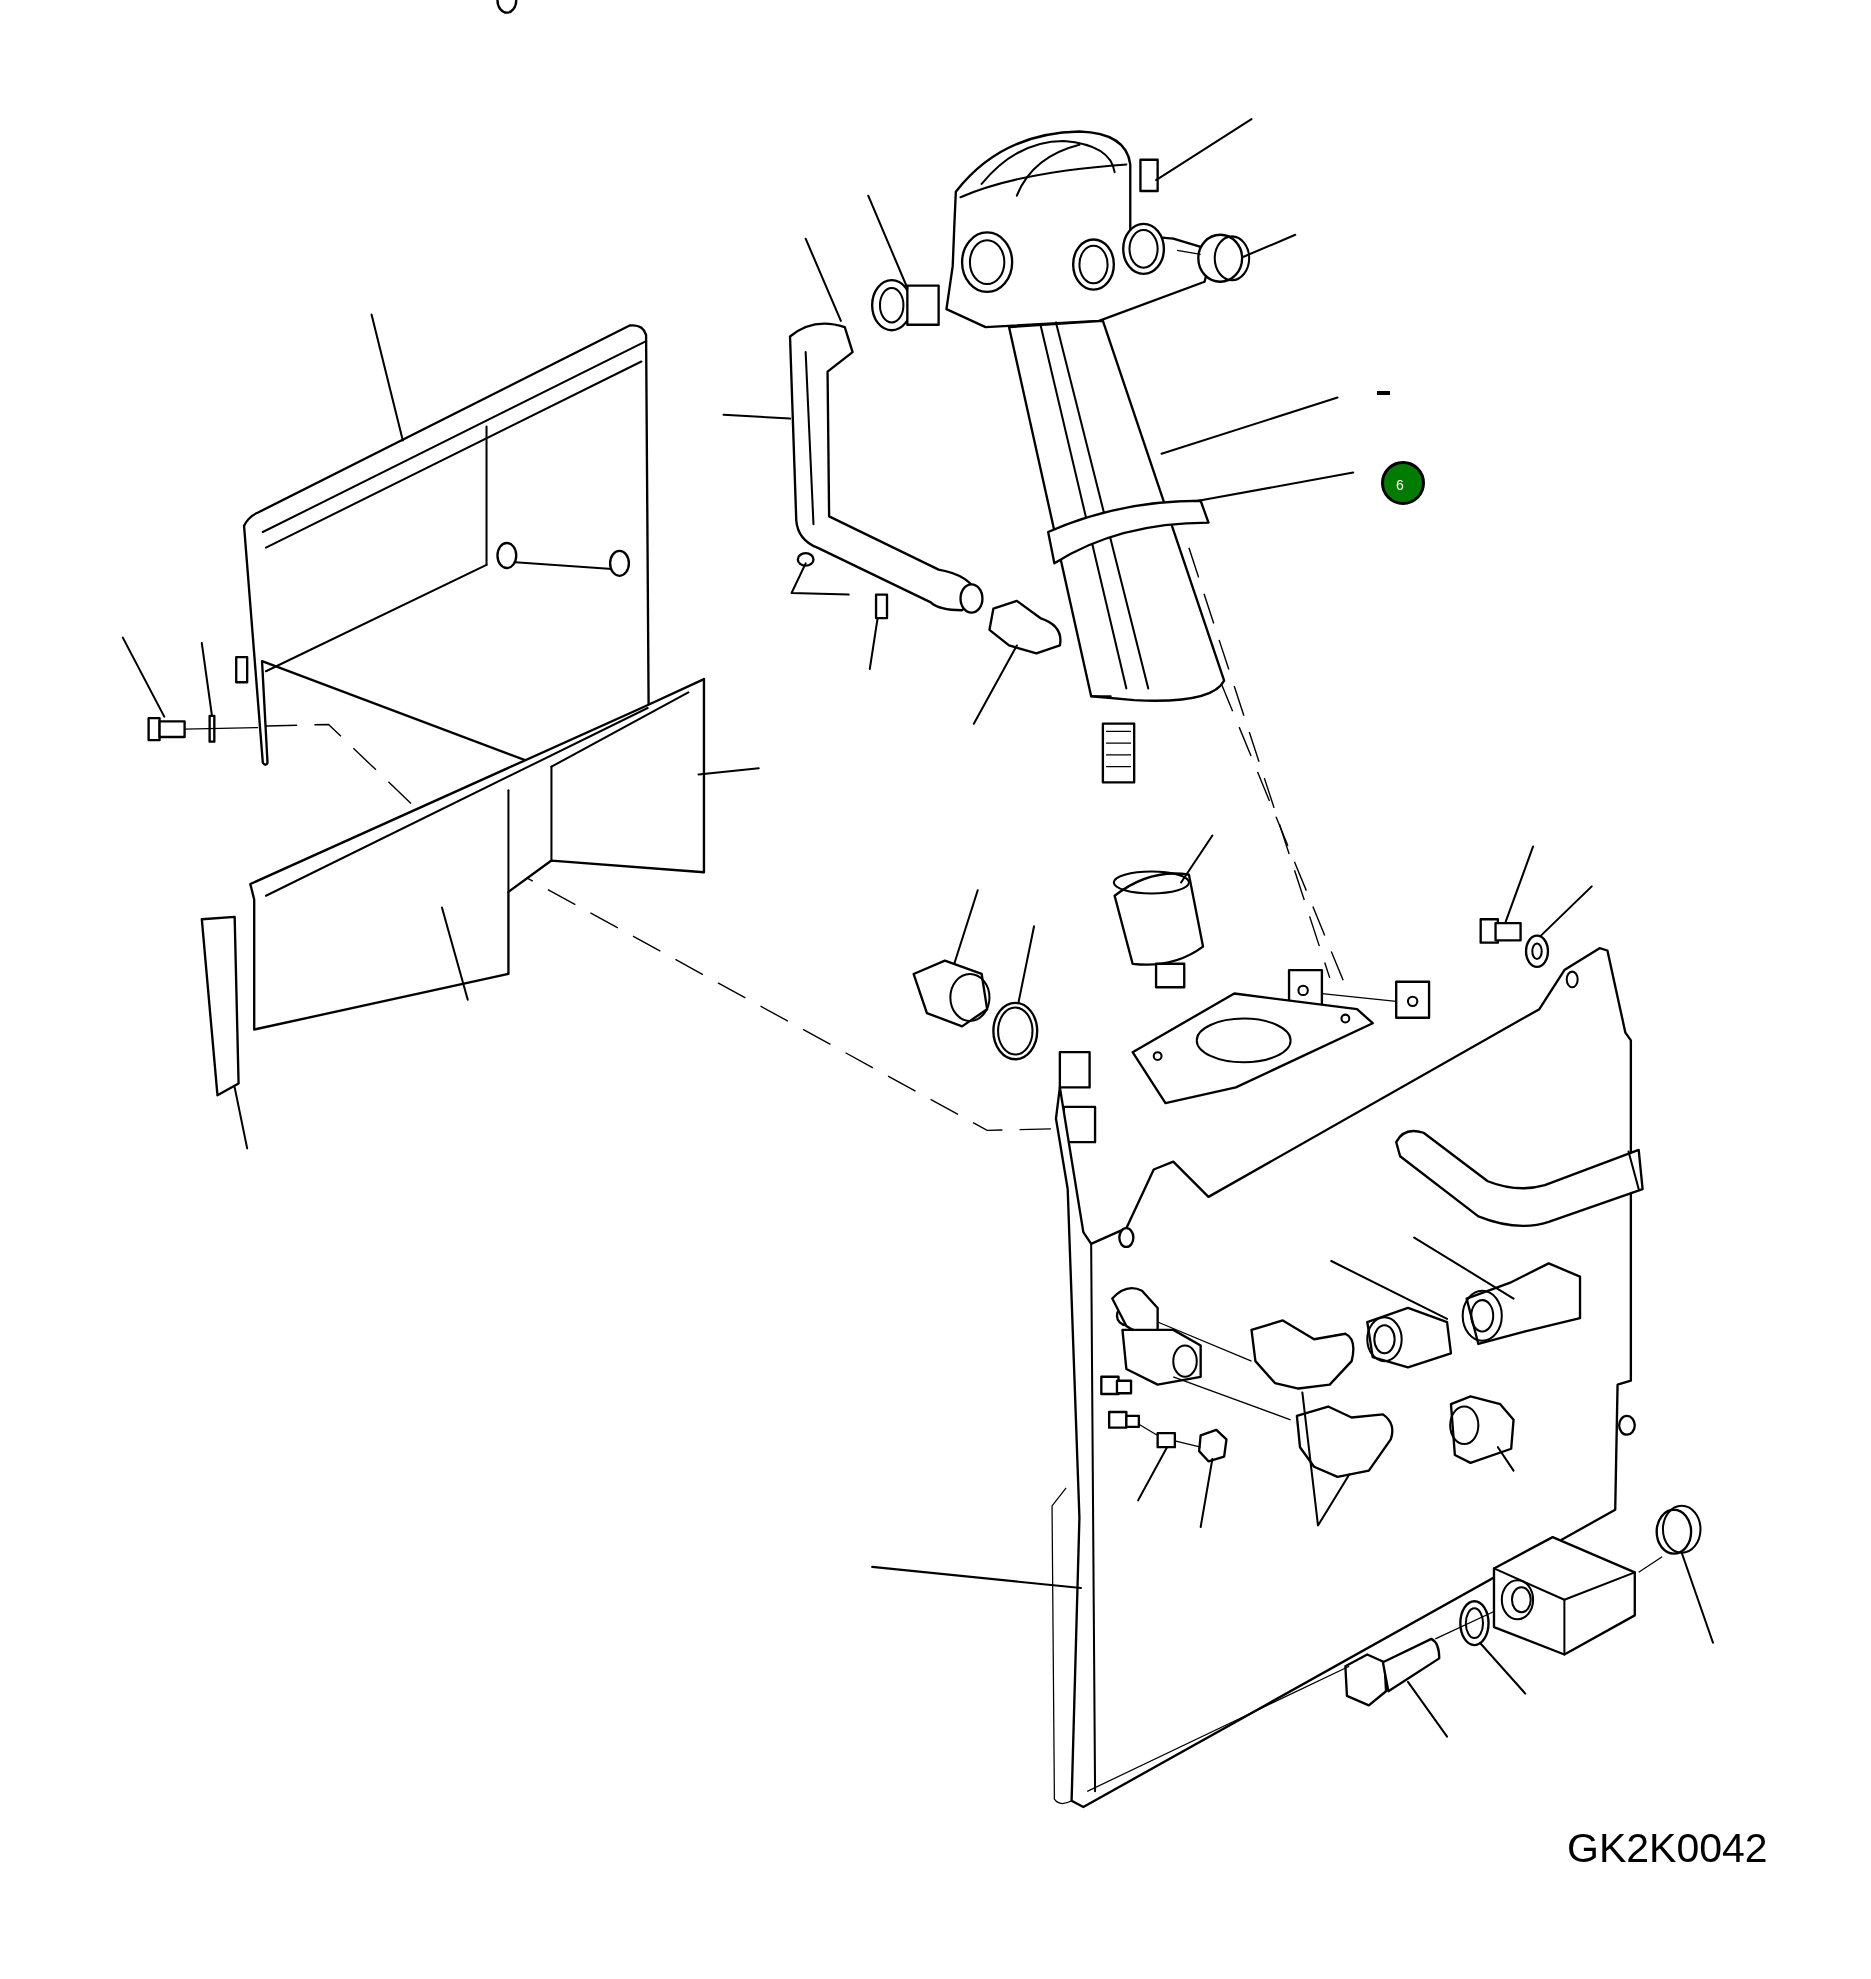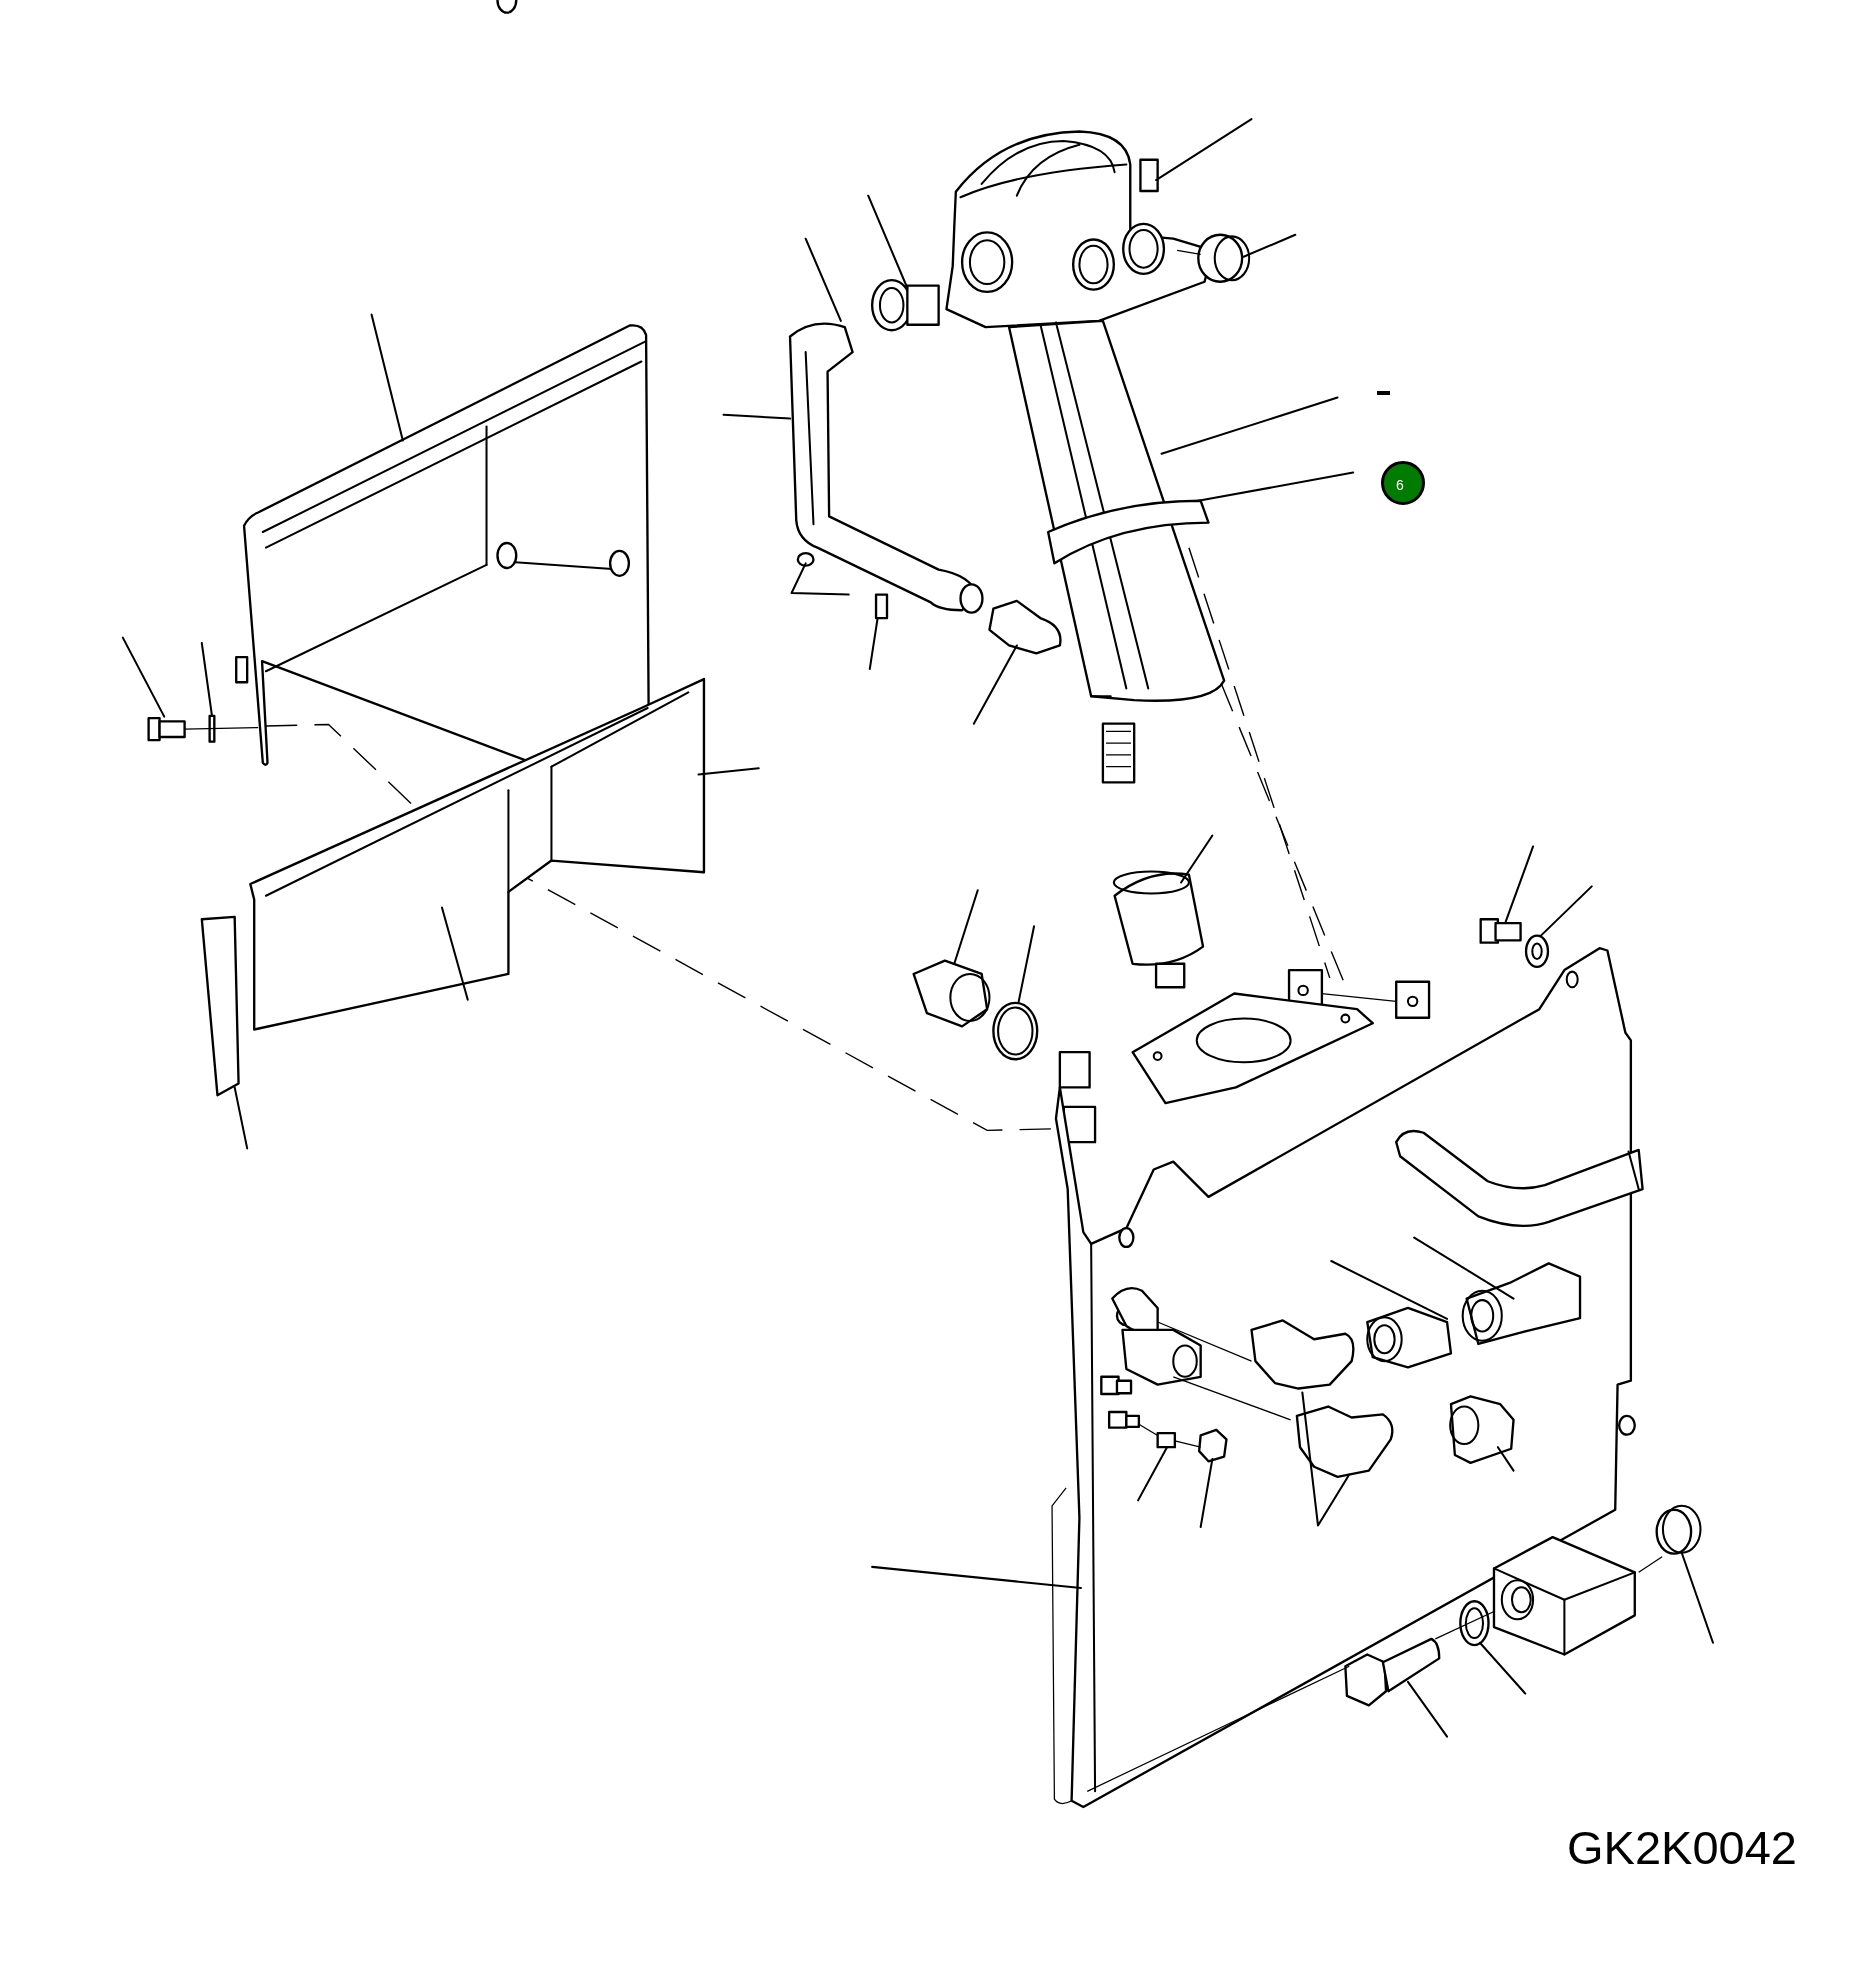--- a/index.html
+++ b/index.html
@@ -2,21 +2,21 @@
 <html style="font-size:12.5px"><head>
 <meta charset="utf-8">
 <style>
   html,body{margin:0;padding:0;background:#ffffff;}
   body{width:1871px;height:1980px;position:relative;overflow:hidden;font-family:"Liberation Sans",sans-serif;}
   #diagram{position:absolute;left:0;top:0;width:1871px;height:1980px;}
   #diagram .ln{stroke:#000;stroke-width:2.6;fill:none;stroke-linecap:round;stroke-linejoin:round;}
   #diagram .thin{stroke:#000;stroke-width:1.6;fill:none;}
   #diagram .part{stroke:#000;stroke-width:3;fill:#fff;stroke-linejoin:round;}
   #diagram .dash{stroke:#000;stroke-width:1.8;fill:none;stroke-dasharray:40 22;}
-  .drawing-code{position:absolute;left:1567px;top:1826px;font-size:47px;line-height:44px;color:#000;white-space:nowrap;text-align:right;}
+  .drawing-code{position:absolute;left:1567px;top:1826px;font-size:41px;line-height:44px;color:#000;white-space:nowrap;text-align:right;}
   .callout-dash{position:absolute;left:1377px;top:391px;width:12.5px;height:3.9px;background:#000;}
   .callout{position:absolute;left:1381px;top:461px;width:38px;height:38px;border-radius:50%;background:#027b02;border:3.1px solid #000;color:#fff;font-size:14px;display:flex;align-items:center;justify-content:center;box-sizing:content-box;cursor:pointer;}
   .callout span{position:relative;left:-3.1px;top:1.6px;}
 </style>
 </head>
 <body>
 
 <svg id="diagram" viewBox="0 0 2392 2531" xmlns="http://www.w3.org/2000/svg">
 
   <g>

